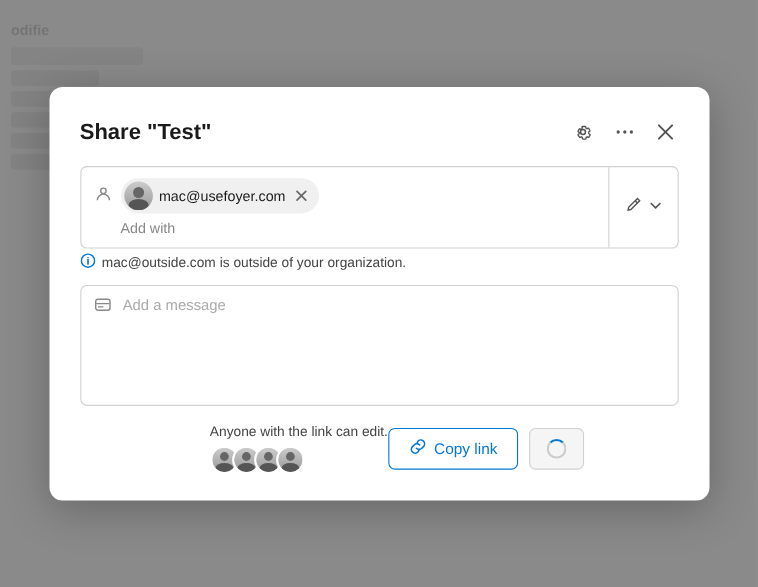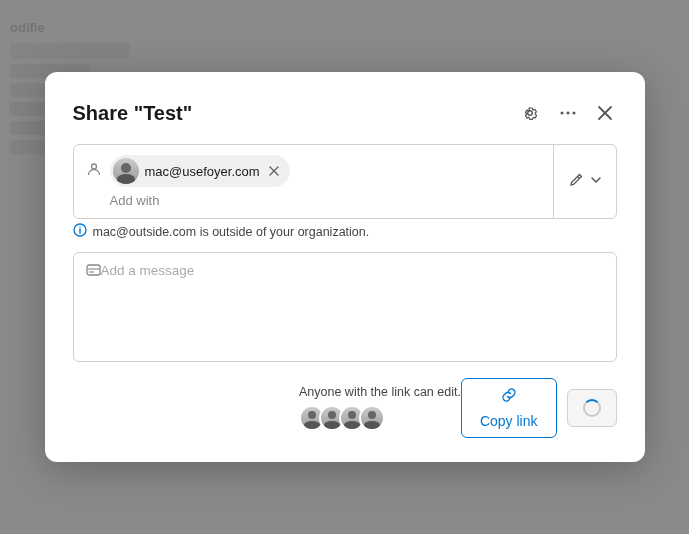--- a/index.html
+++ b/index.html
@@ -163,35 +163,35 @@
       font-size: 14px;
     }
     .message-box {
       border: 1px solid #d0d0d0;
       border-radius: 6px;
       min-height: 110px;
       padding: 10px 12px;
       margin-bottom: 16px;
       display: flex;
       align-items: flex-start;
-      gap: 0;
+      gap: 11px;
     }
     .message-icon {
       color: #888;
       font-size: 15px;
       margin-top: 1px;
     }
     .message-placeholder {
       font-size: 13.5px;
       color: #aaa;
     }
     .footer {
       display: flex;
       align-items: center;
-      justify-content: flex-end;
+      justify-content: center;
       margin-left: 33px;
     }
     .footer-left {
       display: flex;
       flex-direction: column;
       gap: 6px;
     }
     .link-text {
       font-size: 12.5px;
       color: #444;
@@ -237,21 +237,20 @@
       background: #fff;
       color: #0078d4;
       border-radius: 6px;
       padding: 8px 18px;
       font-size: 14px;
       font-weight: 500;
       cursor: pointer;
       display: flex;
       align-items: center;
       gap: 7px;
-      flex-direction: column;
     }
     .copy-link-icon {
       font-size: 15px;
     }
     .send-btn {
       border: 1.5px solid #d0d0d0;
       background: #f5f5f5;
       border-radius: 6px;
       padding: 8px 14px;
       font-size: 14px;

